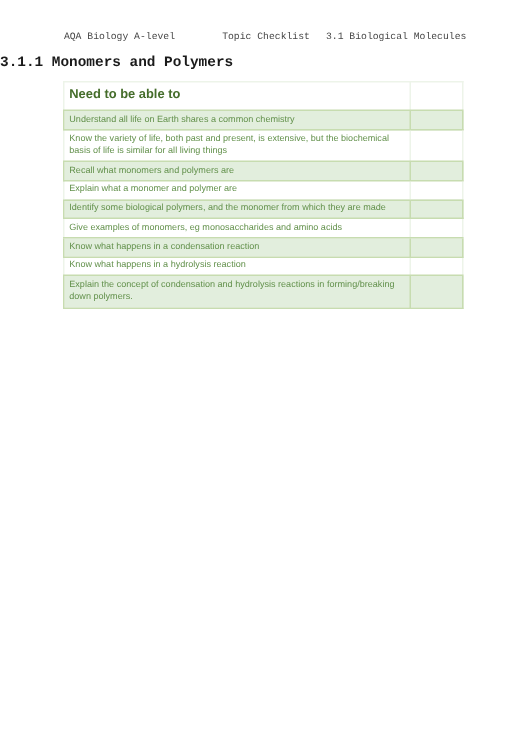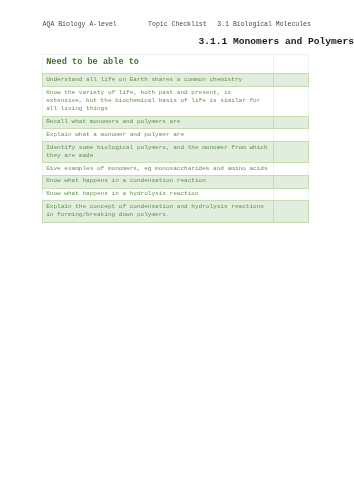--- a/index.html
+++ b/index.html
@@ -6,23 +6,23 @@
   body{width:354px;height:500px;overflow:hidden;font-family:"Liberation Sans",sans-serif;
 }
   .page{position:relative;width:354px;height:500px;background:#fff;}
   .page-inner{position:absolute;inset:0;opacity:0.999;will-change:opacity;}
   .doc-header{position:absolute;left:0;top:20.2px;width:354px;height:9px;line-height:9px;
     font-family:"Liberation Mono","DejaVu Sans Mono",monospace;font-size:6.5px;color:#484848;white-space:pre;}
   .doc-header span{position:absolute;top:0;}
   .hdr-course{left:42.6px;}
   .hdr-kind{left:148.1px;}
   .hdr-topic{left:217.3px;}
-  .doc-title{position:absolute;left:0;top:35.9px;width:354px;height:12px;line-height:12px;text-align:right;
+  .doc-title{position:absolute;left:0;top:35.9px;width:354px;height:12px;line-height:12px;text-align:left;
     font-family:"Liberation Mono","DejaVu Sans Mono",monospace;font-size:9.6px;font-weight:bold;color:#1a1a1a;}
-  table.checklist{position:absolute;left:42.2px;top:54.4px;width:266.1px;border-collapse:collapse;table-layout:fixed;box-sizing:border-box;font-family:Liberation Mono, monospace;}
+  table.checklist{position:absolute;left:42.2px;top:54.4px;width:266.1px;border-collapse:collapse;table-layout:fixed;box-sizing:border-box;}
   table.checklist td{border:0.55px solid #edf4e9;padding:1.5px 4px 1.75px 3.0px;vertical-align:top;
      font-size:6.05px;line-height:8.45px;color:#63914c;}
   td.c1{width:231.3px;box-sizing:border-box;}
   td.c2{width:34.8px;box-sizing:border-box;}
   tr.hdr td{background:#fff;font-size:8.6px;font-weight:bold;color:#456d2b;padding:2.2px 5px 7.2px 3.0px;line-height:8.6px;}
   tr.alt td{background:#e2eedd;border:0.9px solid #c7dcb0;}
   tr.pre-alt td{border-bottom:0.9px solid #c7dcb0;}
 </style>
 </head>
 <body>

